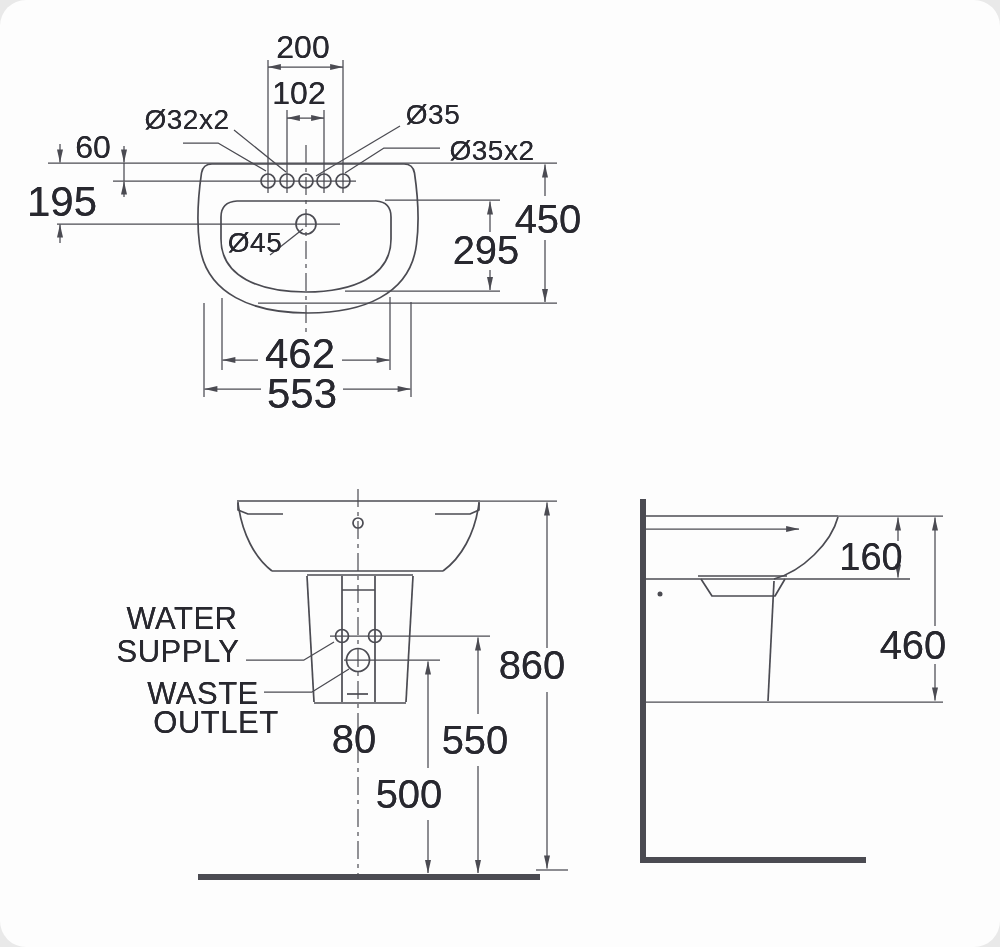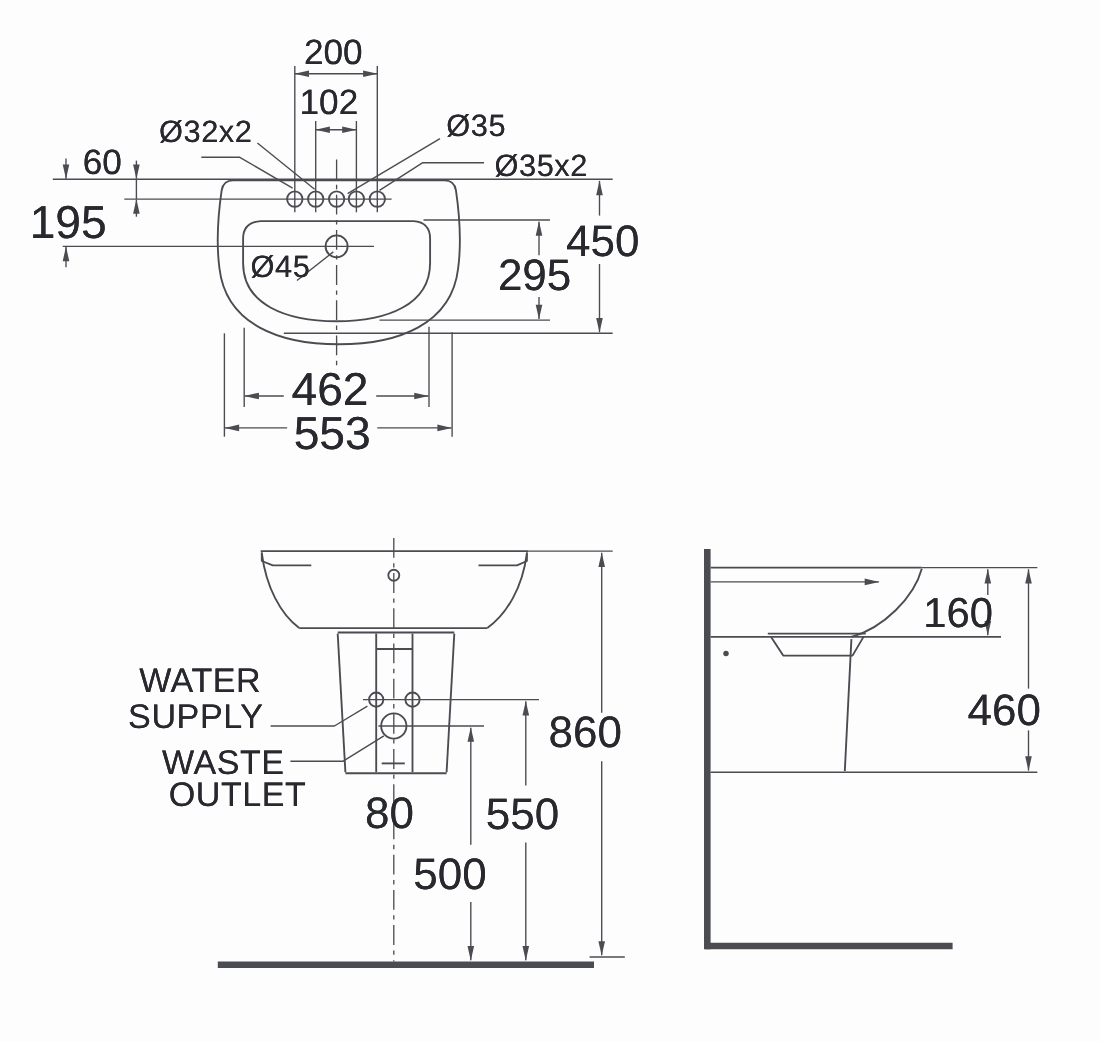--- a/index.html
+++ b/index.html
@@ -7,20 +7,21 @@
     --text:#28282f;
     --bg:#fdfdfd;
   }
   html,body{margin:0;padding:0;background:#e9e9e9;}
   .canvas{
     position:relative;
     width:1000px;height:947px;
     background:var(--bg);
     margin:0 auto;
     overflow:hidden;
+    border-radius:26px;
   }
   svg{display:block;}
   .fig{stroke:var(--line);stroke-width:1.7;fill:none;stroke-linecap:butt;stroke-linejoin:round;}
   .thin{stroke:var(--line);stroke-width:1.25;fill:none;stroke-linejoin:round;}
   .thick{stroke:var(--line);stroke-width:6;fill:none;}
   .cl{stroke:var(--line);stroke-width:1.2;fill:none;stroke-dasharray:18 5 4 5;}
   .dot{fill:var(--line);stroke:none;}
   #arr path{fill:var(--line);stroke:none;}
   text{
     font-family:"Liberation Sans","DejaVu Sans",sans-serif;

